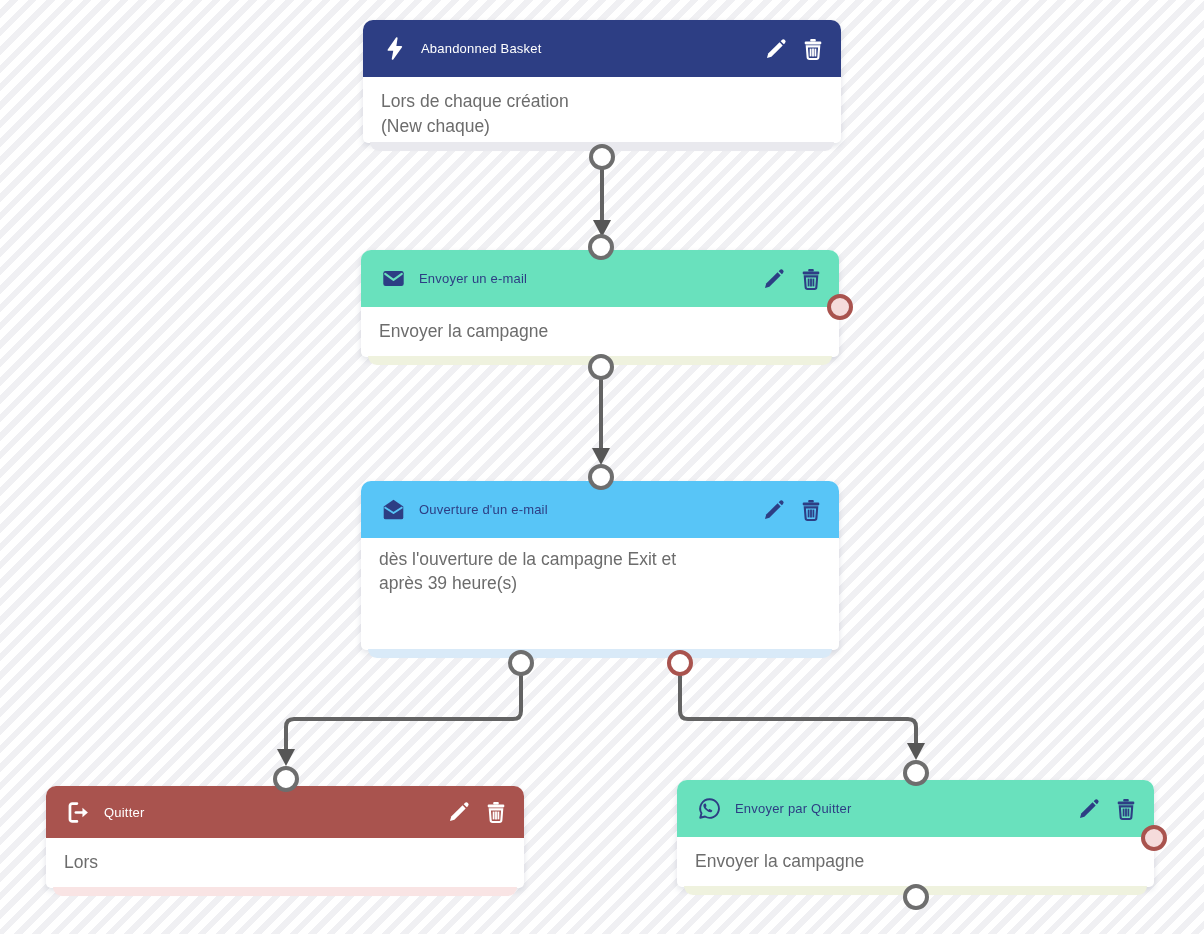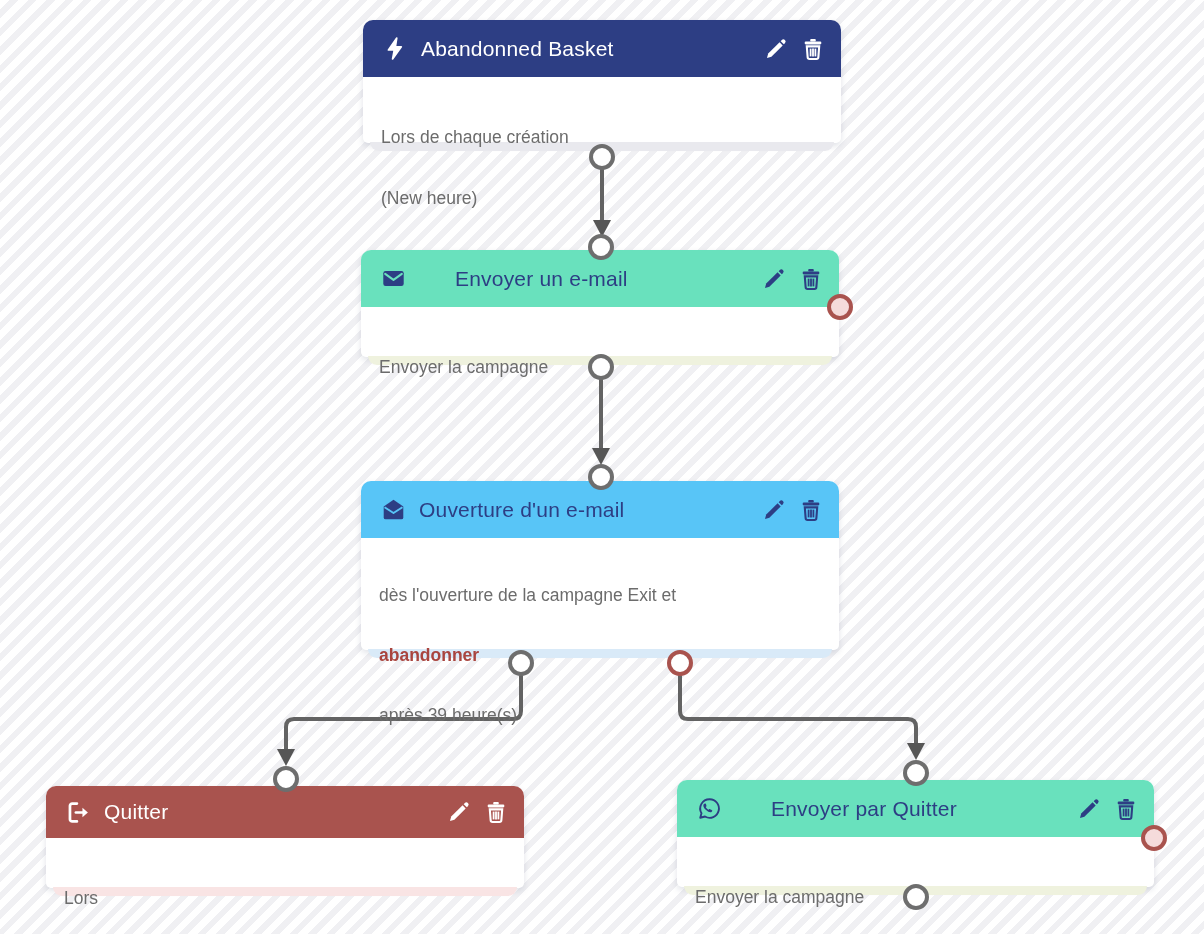--- a/index.html
+++ b/index.html
@@ -15,37 +15,37 @@
     position:absolute;left:var(--x);top:var(--y);width:var(--w);height:var(--h);
     border-radius:10px 10px 5px 5px;background:#fff;z-index:3;
     box-shadow:0 3px 6px rgba(90,100,125,.18);
   }
   .node-strip{position:absolute;left:7px;right:7px;bottom:-8px;height:9px;border-radius:0 0 9px 9px;z-index:-1;}
   .node-header{
     height:57px;border-radius:10px 10px 0 0;display:flex;align-items:center;
     padding:0 16px 0 20px;box-sizing:border-box;
   }
   .t-navy  .node-header{background:var(--navy,#2d3e84);color:#ffffff;}
-  .t-teal  .node-header{background:var(--teal,#69e1bd);color:var(--title-navy,#2d3e84);gap:36px;}
+  .t-teal  .node-header{background:var(--teal,#69e1bd);color:var(--title-navy,#2d3e84);}
   .t-sky   .node-header{background:var(--sky,#58c5f7);color:var(--title-navy,#2d3e84);}
   .t-brick .node-header{background:var(--brick,#a9534e);color:#ffffff;}
   .t-navy  .node-strip{background:var(--strip-navy,#e9e9ee);}
   .t-teal  .node-strip{background:var(--strip-teal,#eff2de);}
   .t-sky   .node-strip{background:var(--strip-sky,#d9eaf8);}
   .t-brick .node-strip{background:var(--strip-brick,#f9e4e4);}
 
   .node-icon{width:25px;height:25px;margin-right:13px;flex:0 0 auto;display:flex;align-items:center;}
   .node-icon svg{width:25px;height:25px;}
-  .node-title{font-size:21px;font-weight:500;letter-spacing:.2px;flex:1 1 auto;white-space:nowrap;overflow:hidden;}
+  .node-title{font-size:13px;font-weight:500;letter-spacing:.2px;flex:1 1 auto;white-space:nowrap;overflow:hidden;}
   .node-actions{display:flex;align-items:center;gap:13px;flex:0 0 auto;}
   .action{width:24px;height:24px;cursor:pointer;display:flex;align-items:center;}
   .action svg{width:24px;height:24px;}
 
   .node-body{padding:12px 18px;font-size:17.5px;line-height:24.5px;color:var(--body-text,#6c6c6c);}
-  .node-body .ln{white-space:nowrap;margin-top:36px;}
+  .node-body .ln{white-space:nowrap;}
   .ln.green-bold{color:var(--green-text,#3e7d42);font-weight:700;}
   .ln.red-bold{color:var(--red-text,#a9453f);font-weight:700;}
   .body-tight{padding:9px 18px 8px;line-height:24px;}
 
   .port{
     position:absolute;width:18px;height:18px;border-radius:50%;
     background:#ffffff;border:4px solid var(--port-border,#6e6e6e);
     box-sizing:content-box;z-index:6;cursor:pointer;
   }
   .port.red{border-color:var(--port-red-border,#a9534e);}
@@ -93,21 +93,21 @@
               <path d="M5.8 9.4 h12.4 l-.85 10.8 a1.9 1.9 0 0 1 -1.9 1.8 H8.55 a1.9 1.9 0 0 1 -1.9 -1.8 Z" fill="none" stroke="currentColor" stroke-width="2.1"></path>
               <line x1="9.6" y1="11.6" x2="9.6" y2="19.4" stroke="currentColor" stroke-width="1.8"></line>
               <line x1="12" y1="11.6" x2="12" y2="19.4" stroke="currentColor" stroke-width="1.8"></line>
               <line x1="14.4" y1="11.6" x2="14.4" y2="19.4" stroke="currentColor" stroke-width="1.8"></line>
             </svg>
         </span>
       </span>
     </div>
     <div class="node-body">
       <div class="ln">Lors de chaque création</div>
-      <div class="ln">(New heure)</div>
+      <div class="ln">(New chaque)</div>
     </div>
     <div class="node-strip"></div>
   </div>
 
   <div class="node t-teal" style="--x:361px;--y:250px;--w:478px;--h:107px;">
     <div class="node-header">
       <span class="node-icon">
         <svg viewBox="0 0 24 24">
             <rect x="2.2" y="4.8" width="19.6" height="14.4" rx="2.2" fill="currentColor"></rect>
             <polyline points="4,7.5 12,13.3 20,7.5" fill="none" stroke="#69e1bd" stroke-width="2" stroke-linecap="round" stroke-linejoin="round"></polyline>
@@ -162,21 +162,20 @@
               <path d="M5.8 9.4 h12.4 l-.85 10.8 a1.9 1.9 0 0 1 -1.9 1.8 H8.55 a1.9 1.9 0 0 1 -1.9 -1.8 Z" fill="none" stroke="currentColor" stroke-width="2.1"></path>
               <line x1="9.6" y1="11.6" x2="9.6" y2="19.4" stroke="currentColor" stroke-width="1.8"></line>
               <line x1="12" y1="11.6" x2="12" y2="19.4" stroke="currentColor" stroke-width="1.8"></line>
               <line x1="14.4" y1="11.6" x2="14.4" y2="19.4" stroke="currentColor" stroke-width="1.8"></line>
             </svg>
         </span>
       </span>
     </div>
     <div class="node-body body-tight">
       <div class="ln">dès l'ouverture de la campagne Exit et</div>
-      <div class="ln red-bold">abandonner</div>
       <div class="ln">après 39 heure(s)</div>
     </div>
     <div class="node-strip"></div>
   </div>
 
   <div class="node t-brick" style="--x:46px;--y:786px;--w:478px;--h:102px;">
     <div class="node-header" style="height:52px;">
       <span class="node-icon">
         <svg viewBox="0 0 24 24">
             <path d="M10.5 3.4 H6 a2.2 2.2 0 0 0 -2.2 2.2 V18.4 A2.2 2.2 0 0 0 6 20.6 h4.5" fill="none" stroke="currentColor" stroke-width="2.6" stroke-linecap="round"></path>

